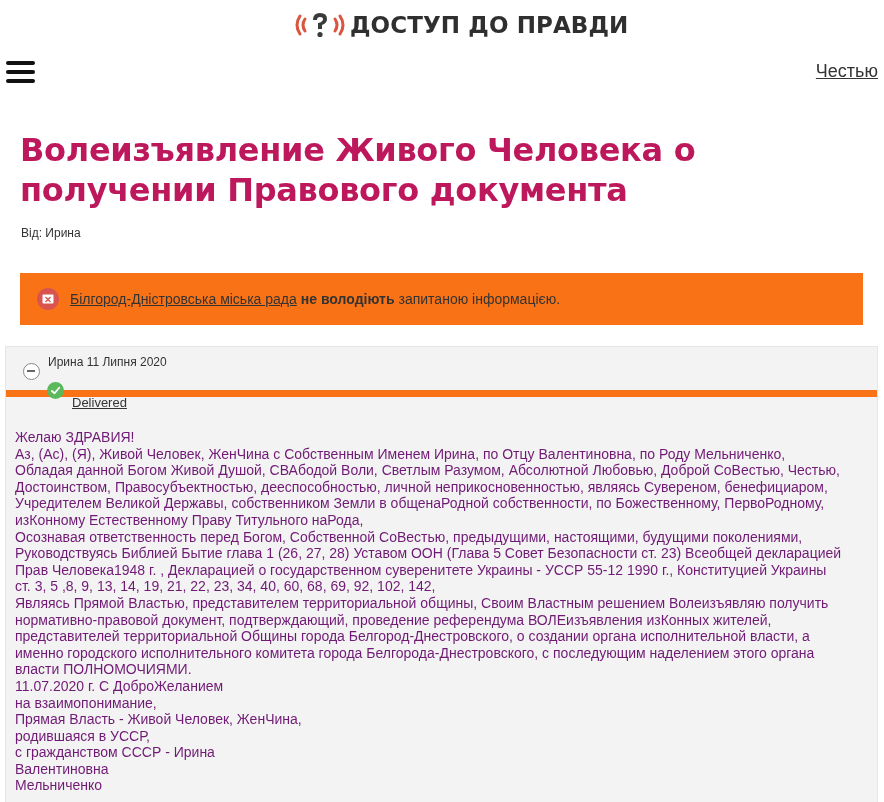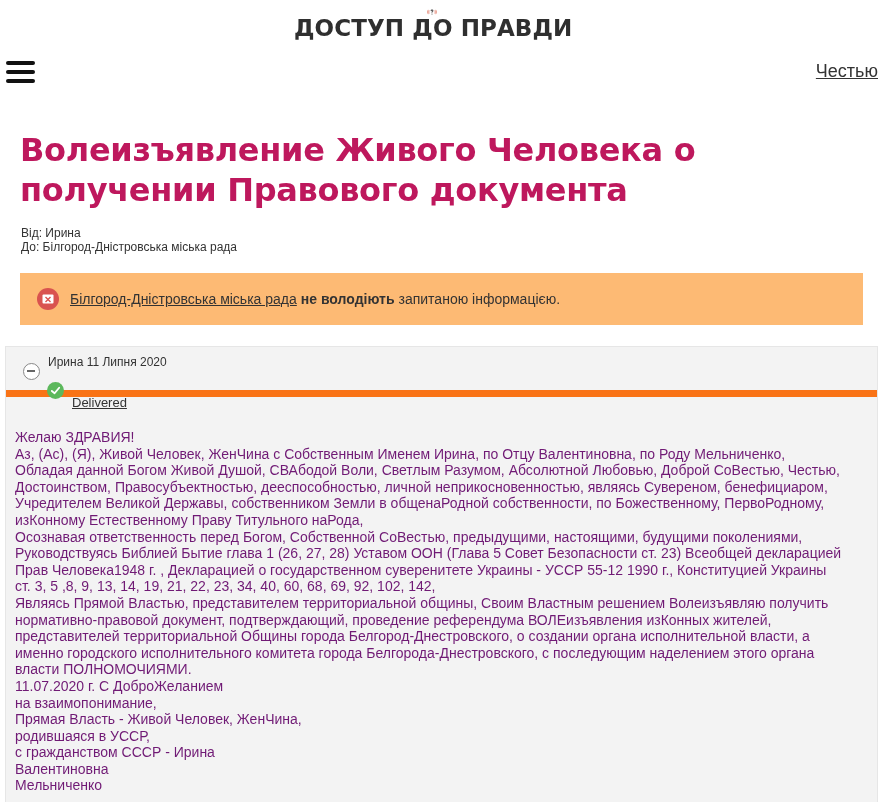--- a/index.html
+++ b/index.html
@@ -1,31 +1,31 @@
 <!DOCTYPE html>
 <html><head>
   <meta charset="utf-8">
   <style>
     * { box-sizing: border-box; margin: 0; padding: 0; }
     html, body { width: 884px; height: 802px; overflow: hidden; background: #ffffff; }
     body { font-family: "Liberation Sans", "DejaVu Sans", sans-serif; color: #333; position: relative; }
 
-    .logo { position: absolute; top: 9px; left: 292px; height: 32px; display: flex; align-items: center; flex-direction: column; }
+    .logo { position: absolute; top: 9px; left: 292px; height: 32px; display: flex; align-items: center; }
     .logo svg { width: 56px; height: 30px; display: block; }
     .logo-text { font-family: "DejaVu Sans", sans-serif; font-weight: bold; font-size: 23px; color: #2f2f2f; margin-left: 2px; letter-spacing: 0.1px; }
 
     .hamburger { position: absolute; left: 6px; top: 61px; width: 30px; height: 23px; cursor: pointer; }
     .hamburger span { display: block; width: 29px; height: 4px; background: #111; border-radius: 2px; margin-bottom: 5px; }
     .login { position: absolute; right: 6px; top: 61px; font-size: 18px; color: #333; text-decoration: underline; font-family: "Liberation Sans", sans-serif; }
 
     .title { position: absolute; left: 20px; top: 130px; width: 840px; font-family: "DejaVu Sans", sans-serif; font-weight: bold; font-size: 32px; line-height: 40px; color: #be185d; letter-spacing: -0.3px; }
 
     .meta { position: absolute; left: 5px; top: 226px; font-size: 12px; line-height: 14px; color: #333; margin-left: 16px; }
 
-    .alert { position: absolute; left: 20px; top: 273px; width: 843px; height: 52px; background: #fdba74; display: flex; align-items: center; padding-left: 17px; font-size: 14px; color: #333; }
+    .alert { position: absolute; left: 20px; top: 273px; width: 843px; height: 52px; background: #f97316; display: flex; align-items: center; padding-left: 17px; font-size: 14px; color: #333; }
     .alert-icon { width: 22px; height: 22px; border-radius: 50%; background: #d9534f; display: flex; align-items: center; justify-content: center; margin-right: 11px; flex-shrink: 0; }
     .alert-icon svg { width: 12px; height: 12px; }
     .alert a { color: #333; text-decoration: underline; }
     .alert b { font-weight: bold; margin: 16px 4px; }
 
     .msg { position: absolute; left: 5px; top: 346px; width: 873px; height: 460px; background: #f3f3f3; border: 1px solid #e6e6e6; }
     .msg-header { height: 50px; border-bottom: 7px solid #f97316; position: relative; }
     .collapse-btn { position: absolute; left: 17px; top: 16px; width: 17px; height: 17px; border: 1.5px solid #888; border-radius: 50%; background: #fff; cursor: pointer; }
     .collapse-btn::after { content: ""; position: absolute; left: 3px; top: 6px; width: 8px; height: 2px; background: #666; }
     .msg-author { position: absolute; left: 42px; top: 8px; font-size: 12px; color: #333; }
@@ -55,21 +55,20 @@
   <span></span>
   <span></span>
   <span></span>
 </div>
 <a class="login">Честью</a>
 
 <h1 class="title">Волеизъявление Живого Человека о получении Правового документа</h1>
 
 <div class="meta">
   <div>Від: Ирина</div>
-  <div>До: Білгород-Дністровська міська рада</div>
 </div>
 
 <div class="alert">
   <span class="alert-icon">
     <svg viewBox="0 0 12 12">
         <rect x="0.5" y="1.5" width="11" height="9" fill="#fff" rx="1"></rect>
         <path d="M3.5 4 L8.5 9 M8.5 4 L3.5 9" stroke="#d9534f" stroke-width="1.4"></path>
       </svg>
   </span>
   <a>Білгород-Дністровська міська рада</a>

